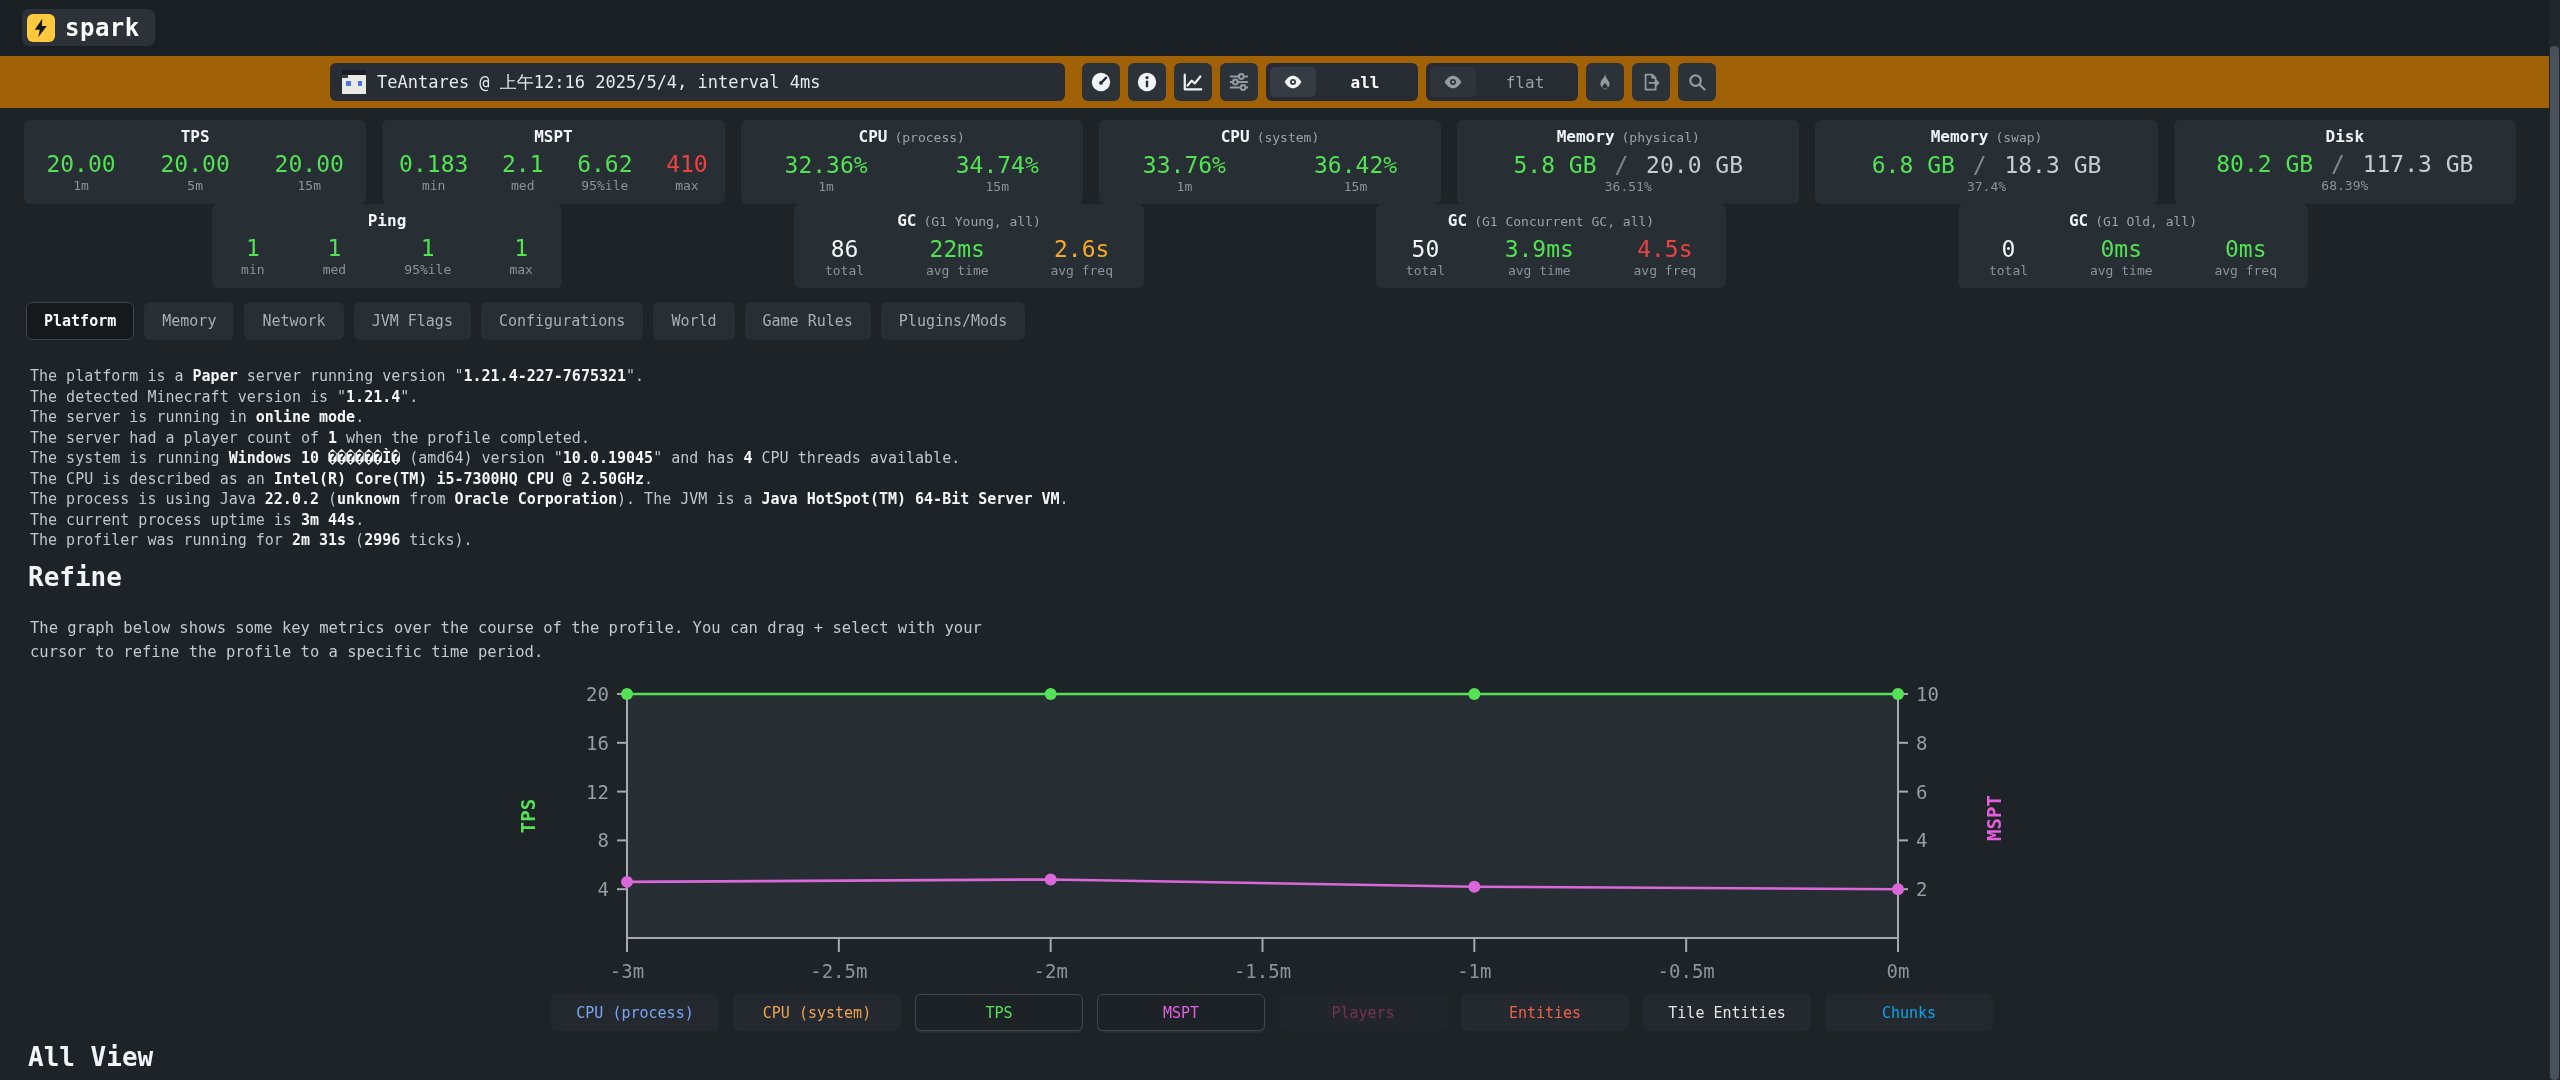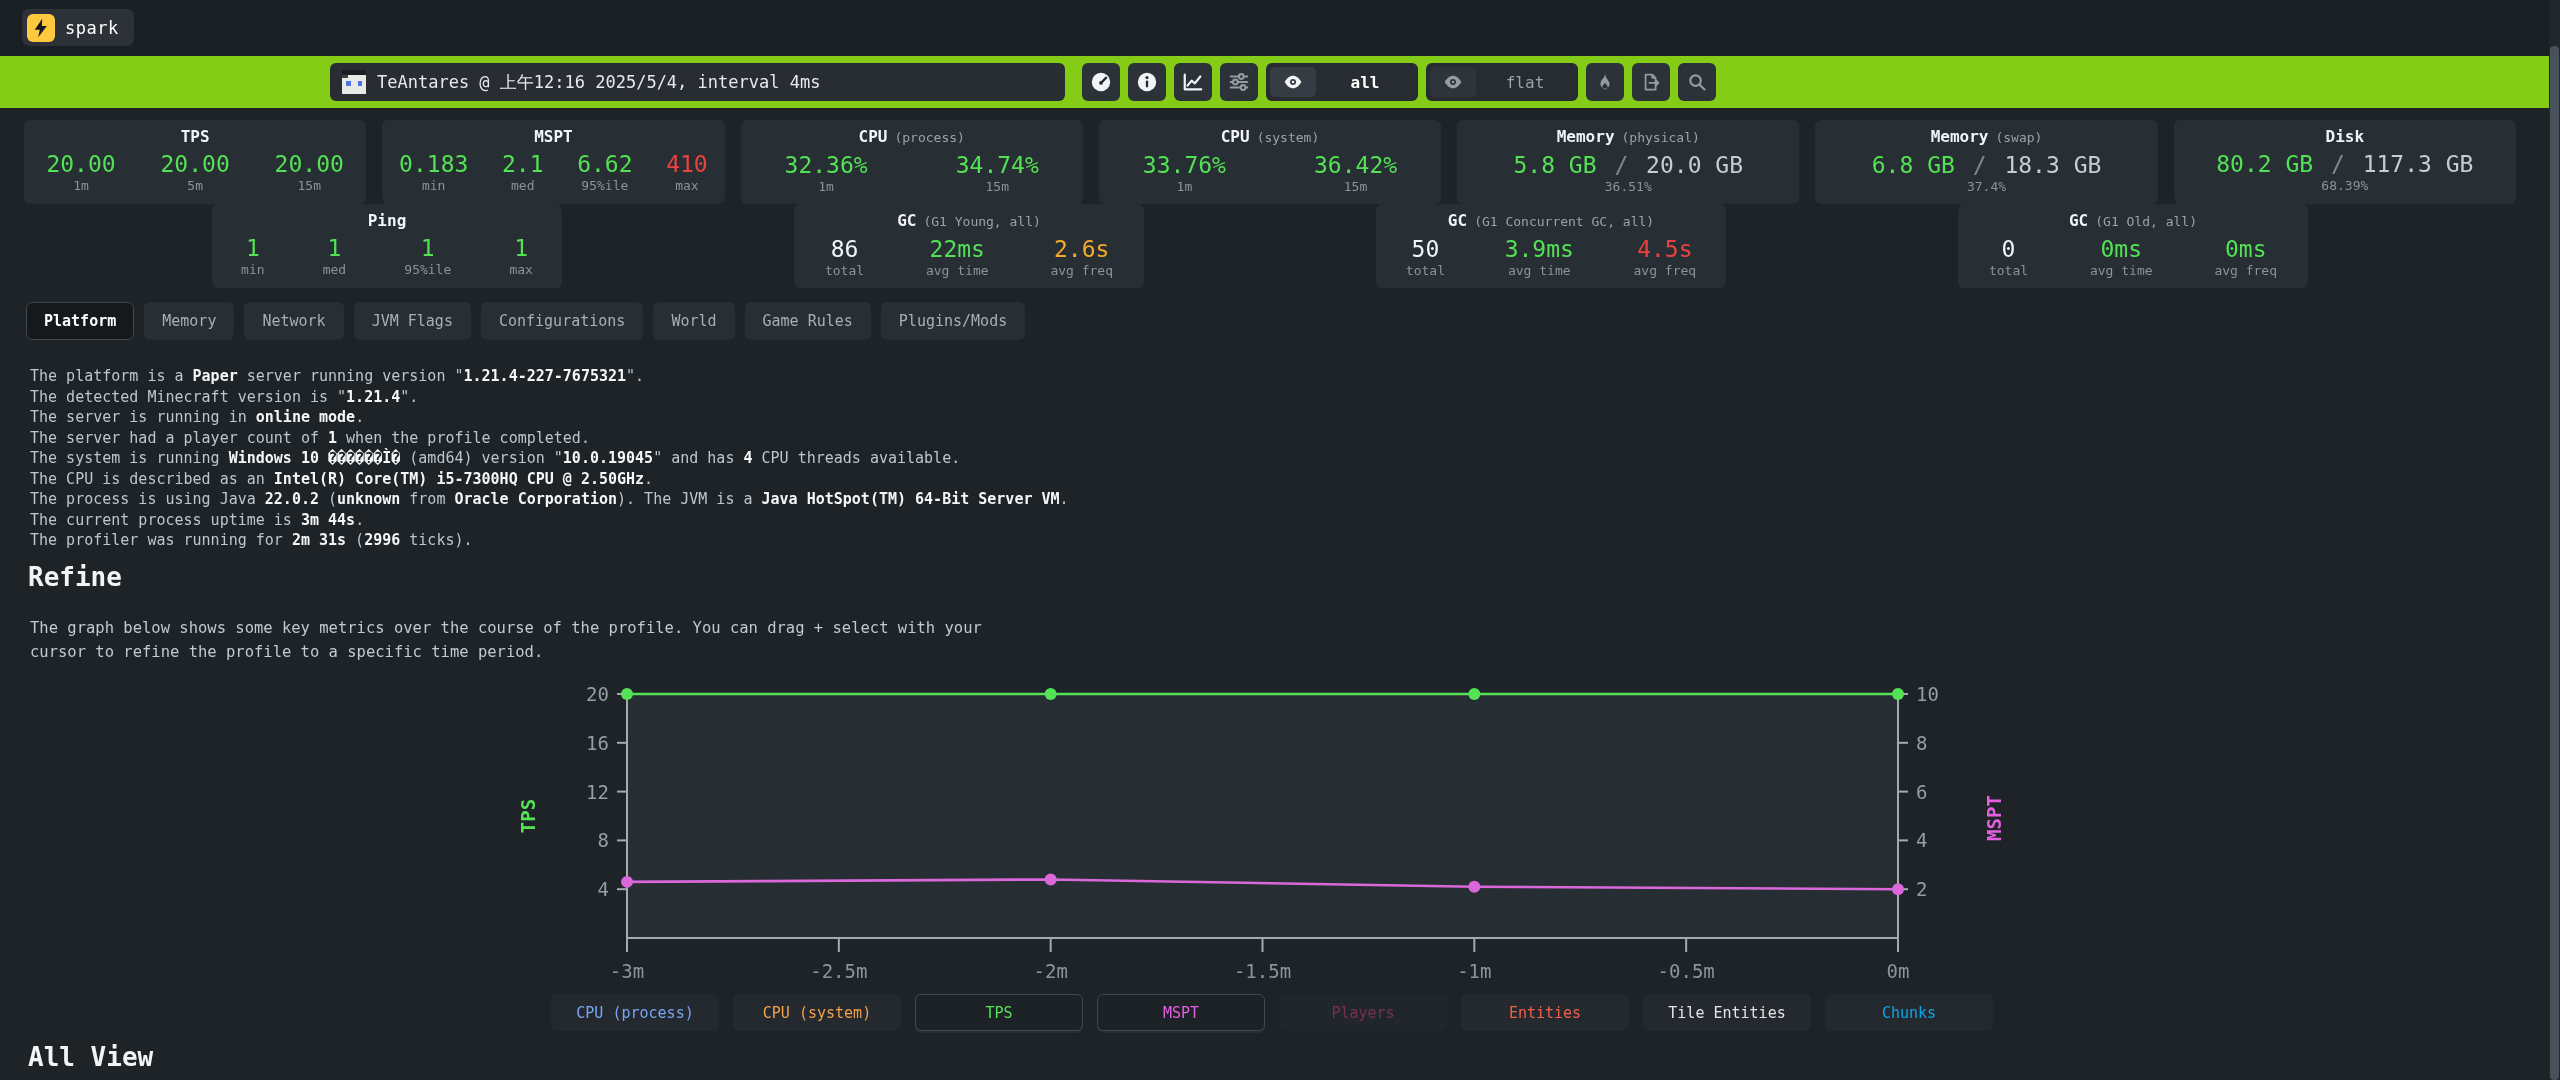--- a/index.html
+++ b/index.html
@@ -6,23 +6,23 @@
   body{
     width:2560px;height:1080px;overflow:hidden;position:relative;
     background:#1d2327;color:#e8ecef;
     font-family:"DejaVu Sans Mono","Liberation Mono",monospace;
   }
   
   #topbar{position:absolute;top:0;left:0;right:0;height:56px;background:#1a1f23}
   .logo-box{position:absolute;left:22px;top:9px;height:37px;background:#2c3237;border-radius:7px;
     display:flex;align-items:center;gap:10px;padding:0 15px 0 5px}
   .logo-icon{width:28px;height:28px;background:#ffc83d;border-radius:6px;display:flex;align-items:center;justify-content:center}
-  .logo-name{font-size:17px;font-weight:normal;color:#fff;letter-spacing:.5px}
-  
-  #titlebar{position:absolute;top:56px;left:0;right:4px;height:52px;background:#84cc16}
+  .logo-name{font-size:24px;font-weight:bold;color:#fff;letter-spacing:.5px}
+  
+  #titlebar{position:absolute;top:56px;left:0;right:4px;height:52px;background:#a16207}
   .title-box{position:absolute;left:330px;top:7px;height:38px;width:735px;background:#272d33;border-radius:6px;
     display:flex;align-items:center;gap:11px;padding:0 12px;box-sizing:border-box}
   .title-text{font-size:17px;color:#e6eaee;white-space:nowrap}
   #toolbar{position:absolute;left:1082px;top:7px;display:flex;gap:8px;align-items:center}
   .icon-btn{width:38px;height:38px;background:#2b3238;border-radius:6px;display:flex;align-items:center;justify-content:center;color:#f2f5f7}
   .icon-btn.dim{color:#939ba3}
   .tgroup{height:38px;width:152px;background:#262c32;border-radius:6px;display:flex;align-items:center;padding:0 4px;box-sizing:border-box}
   .tgroup .iconbox{width:46px;height:30px;border-radius:5px;background:#353c43;display:flex;align-items:center;justify-content:center;color:#f4f6f8}
   .tgroup .glabel{flex:1;text-align:center;font-size:16px;font-weight:bold;color:#fff}
   .tgroup.flat .iconbox{background:#2e343a;color:#949ca4}

